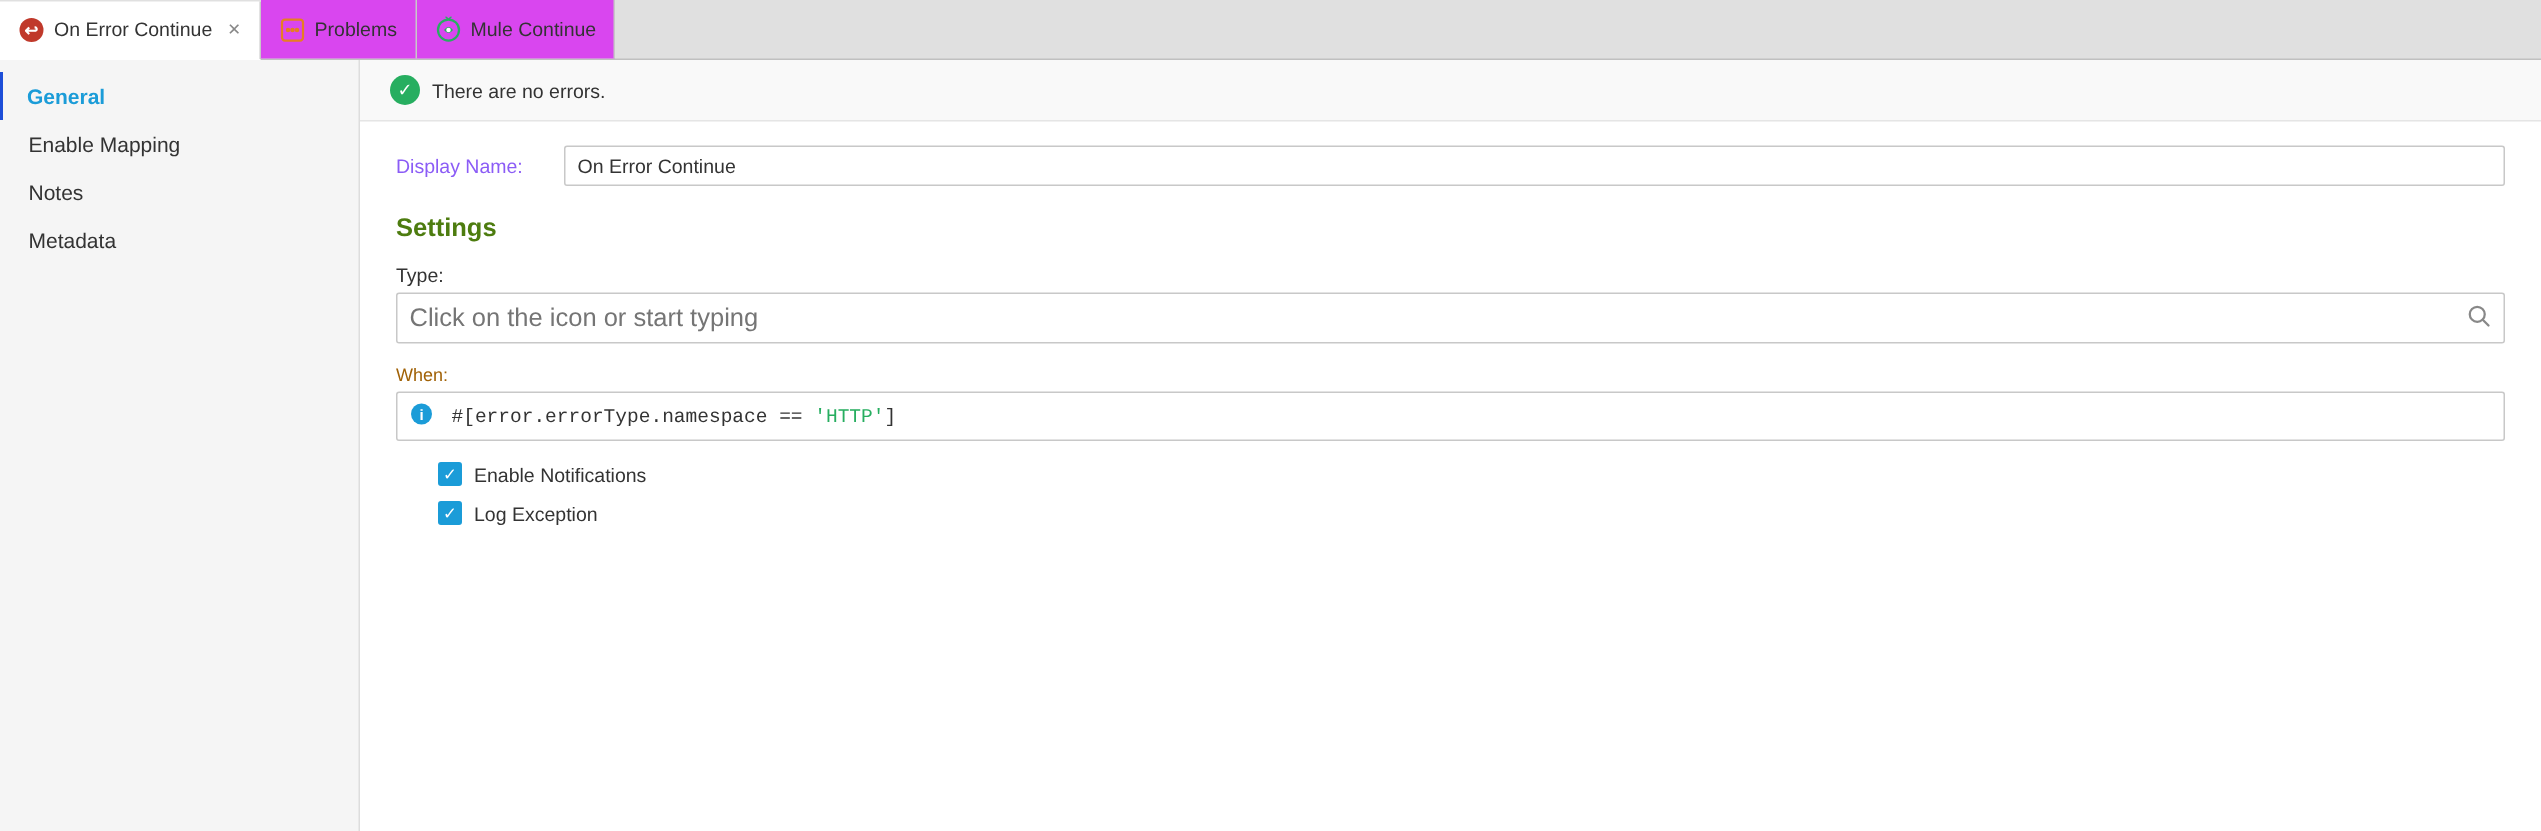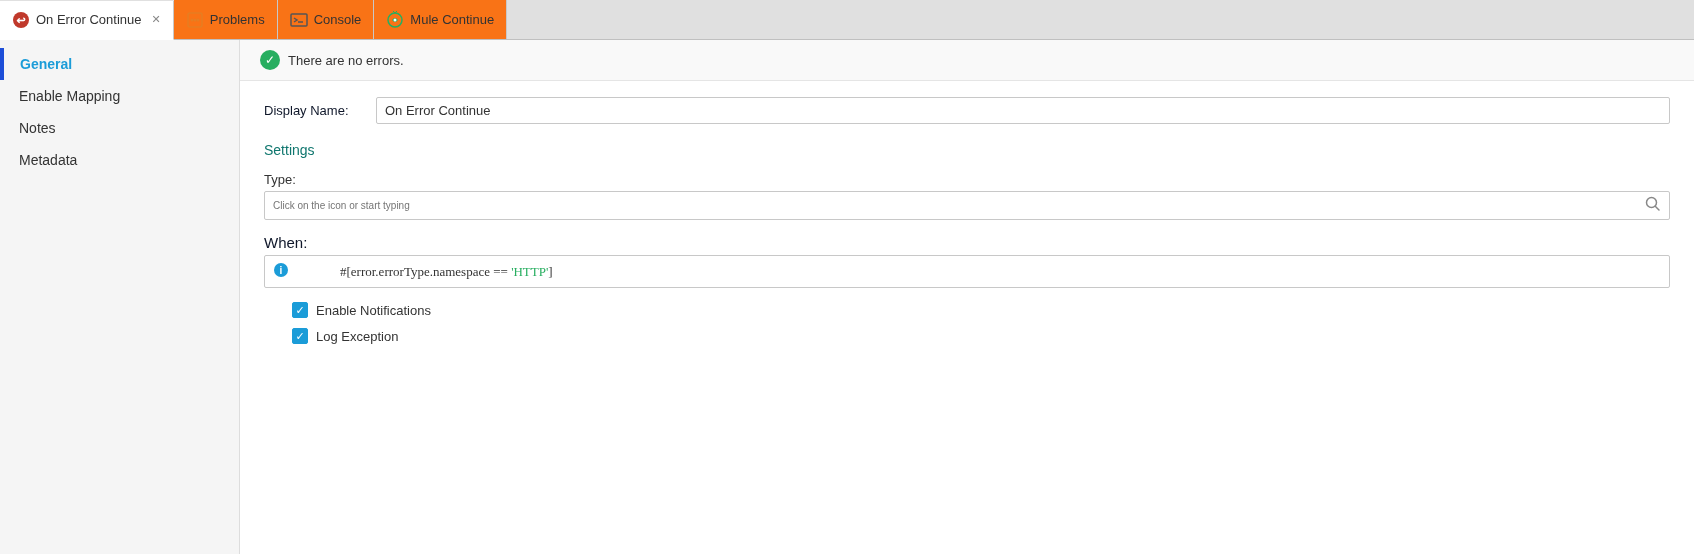--- a/index.html
+++ b/index.html
@@ -20,21 +20,21 @@
       border-bottom: 1px solid #c0c0c0;
       height: 40px;
       padding: 0;
     }
     .tab-item {
       display: flex;
       align-items: center;
       height: 100%;
       padding: 0 12px;
       border-right: 1px solid #c8c8c8;
-      background: #f97316;
+      background: #d946ef;
       cursor: pointer;
       font-size: 13px;
       color: #333;
       gap: 6px;
     }
     .tab-item.active {
       background: #ffffff;
       border-bottom: 1px solid #ffffff;
       margin-bottom: -1px;
     }
@@ -63,21 +63,21 @@
     .sidebar-item {
       padding: 8px 16px;
       cursor: pointer;
       font-size: 14px;
       color: #333;
       border-left: 3px solid transparent;
     }
     .sidebar-item.active {
       color: #1b9cd8;
       font-weight: 600;
-      border-left: 4px solid #1d4ed8;
+      border-left: 2px solid #1d4ed8;
     }
 
     
     .content {
       flex: 1;
       background: #ffffff;
       overflow-y: auto;
       padding: 0;
     }
 
@@ -112,40 +112,40 @@
 
     
     .form-row {
       display: flex;
       align-items: center;
       margin-bottom: 14px;
       gap: 12px;
     }
     .form-label {
       font-size: 13px;
-      color: #0f172a;
+      color: #8b5cf6;
       white-space: nowrap;
       min-width: 100px;
     }
     .form-input {
       flex: 1;
       border: 1px solid #c8c8c8;
       border-radius: 2px;
       padding: 5px 8px;
       font-size: 13px;
       color: #333;
       outline: none;
       background: white;
     }
 
     
     .settings-heading {
-      font-size: 14px;
-      color: #0f766e;
-      font-weight: normal;
+      font-size: 17px;
+      color: #4d7c0f;
+      font-weight: bold;
       margin-bottom: 14px;
       padding-top: 4px;
     }
 
     
     .type-row {
       margin-bottom: 14px;
     }
     .type-label {
       font-size: 13px;
@@ -157,39 +157,39 @@
       display: flex;
       align-items: center;
       border: 1px solid #c8c8c8;
       border-radius: 2px;
       background: white;
     }
     .type-input {
       flex: 1;
       border: none;
       padding: 6px 8px;
-      font-size: 10px;
+      font-size: 17px;
       color: #999;
       outline: none;
       background: transparent;
     }
     .type-search-icon {
       padding: 4px 8px;
       color: #888;
       font-size: 14px;
       cursor: pointer;
     }
 
     
     .when-row {
       margin-bottom: 14px;
     }
     .when-label {
-      font-size: 15px;
-      color: #0f172a;
+      font-size: 12px;
+      color: #a16207;
       margin-bottom: 4px;
     }
     .when-input-wrapper {
       display: flex;
       align-items: center;
       border: 1px solid #c8c8c8;
       border-radius: 2px;
       background: white;
     }
     .when-info-icon {
@@ -200,22 +200,21 @@
       flex-shrink: 0;
     }
     .when-input {
       flex: 1;
       border: none;
       padding: 6px 4px;
       font-size: 13px;
       color: #333;
       outline: none;
       background: transparent;
-      font-family: Liberation Serif, serif;
-      margin-left: 39px;
+      font-family: Liberation Mono, monospace;
     }
     .when-expr-black { color: #333; }
     .when-expr-green { color: #27ae60; }
 
     
     .checkbox-row {
       display: flex;
       align-items: center;
       gap: 8px;
       margin-bottom: 10px;
@@ -262,30 +261,20 @@
       <svg width="18" height="18" viewBox="0 0 18 18">
         <rect x="2" y="2" width="14" height="14" rx="2" fill="none" stroke="#e67e22" stroke-width="1.5"></rect>
         <circle cx="6" cy="9" r="1.5" fill="#e67e22"></circle>
         <circle cx="9" cy="9" r="1.5" fill="#e67e22"></circle>
         <circle cx="12" cy="9" r="1.5" fill="#e67e22"></circle>
       </svg>
     </span>
     <span>Problems</span>
   </div>
 
-  <div class="tab-item">
-    <span style="width:18px;height:18px;display:inline-flex;align-items:center;justify-content:center;">
-      <svg width="18" height="18" viewBox="0 0 18 18">
-        <rect x="1" y="3" width="16" height="12" rx="1" fill="none" stroke="#555" stroke-width="1.5"></rect>
-        <polyline points="4,7 7,9 4,11" fill="none" stroke="#555" stroke-width="1.5"></polyline>
-        <line x1="8" y1="11" x2="13" y2="11" stroke="#555" stroke-width="1.5"></line>
-      </svg>
-    </span>
-    <span>Console</span>
-  </div>
 
   <div class="tab-item">
     <span style="width:18px;height:18px;display:inline-flex;align-items:center;justify-content:center;">
       <svg width="18" height="18" viewBox="0 0 18 18">
         <circle cx="9" cy="9" r="7" fill="none" stroke="#27ae60" stroke-width="1.5"></circle>
         <path d="M6 9 Q9 5 12 9 Q9 13 6 9Z" fill="#27ae60"></path>
         <circle cx="9" cy="9" r="1.5" fill="white"></circle>
         <line x1="9" y1="2" x2="7" y2="0" stroke="#27ae60" stroke-width="1"></line>
         <line x1="9" y1="2" x2="11" y2="0" stroke="#27ae60" stroke-width="1"></line>
       </svg>

